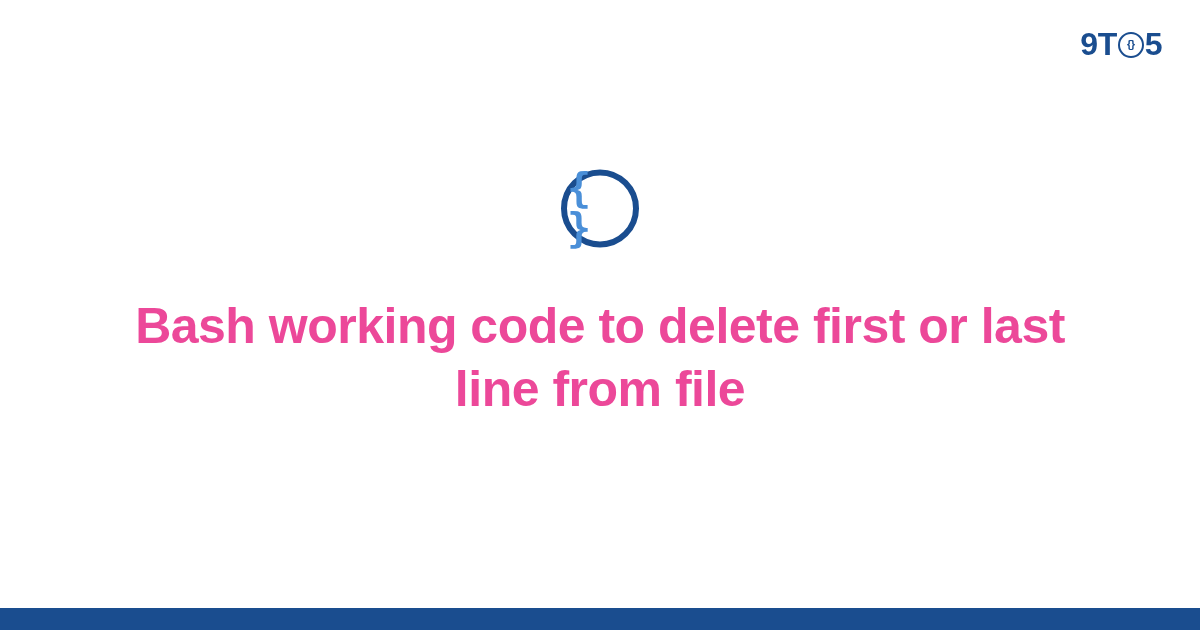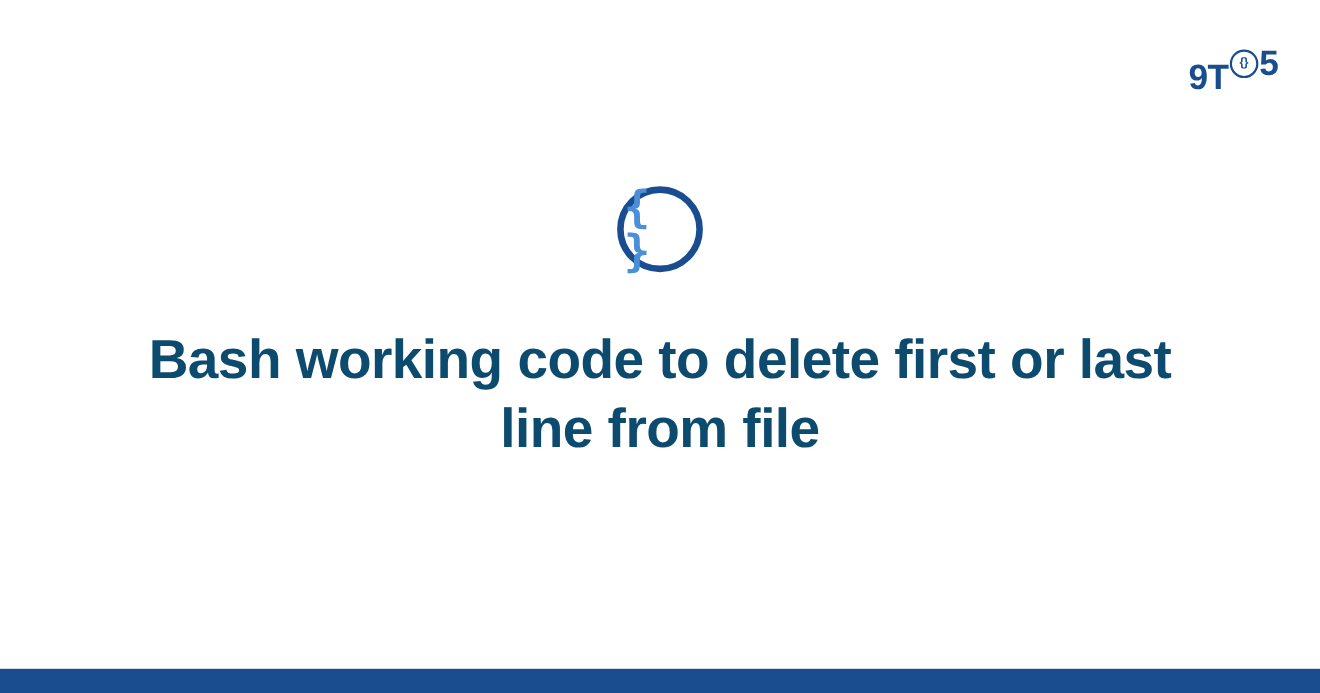--- a/index.html
+++ b/index.html
@@ -21,21 +21,20 @@
       right: 38px;
       font-size: 32px;
       font-weight: 500;
       letter-spacing: -0.5px;
       display: flex;
       align-items: center;
     }
     .brand-9t {
       color: #1a4d8f;
       font-weight: 600;
-      margin-top: 26px;
     }
     .brand-o-wrapper {
       position: relative;
       display: inline-flex;
       align-items: center;
       justify-content: center;
       width: 26px;
       height: 26px;
       margin: 0 1px;
     }
@@ -85,21 +84,21 @@
       font-size: 40px;
       font-weight: 700;
       color: #4a8fd8;
       line-height: 1;
       font-family: Consolas, Monaco, monospace;
       letter-spacing: -2px;
     }
     .title {
       font-size: 50px;
       font-weight: 700;
-      color: #0c4a6e;
+      color: #ec4899;
       text-align: center;
       line-height: 1.25;
       max-width: 960px;
       letter-spacing: -0.5px;
     }
     .bottom-bar {
       position: absolute;
       bottom: 0;
       left: 0;
       width: 100%;

